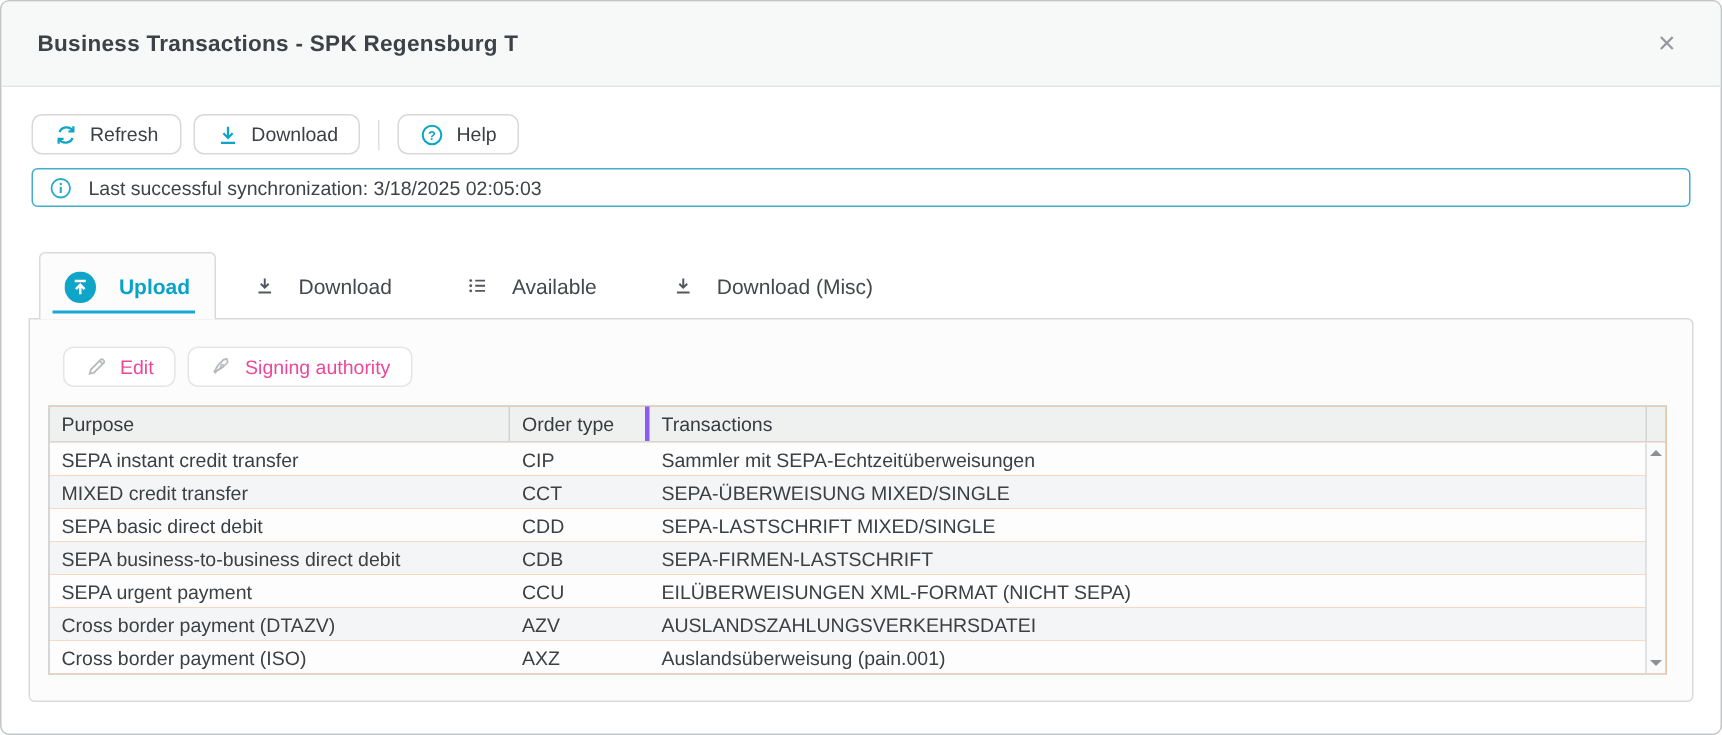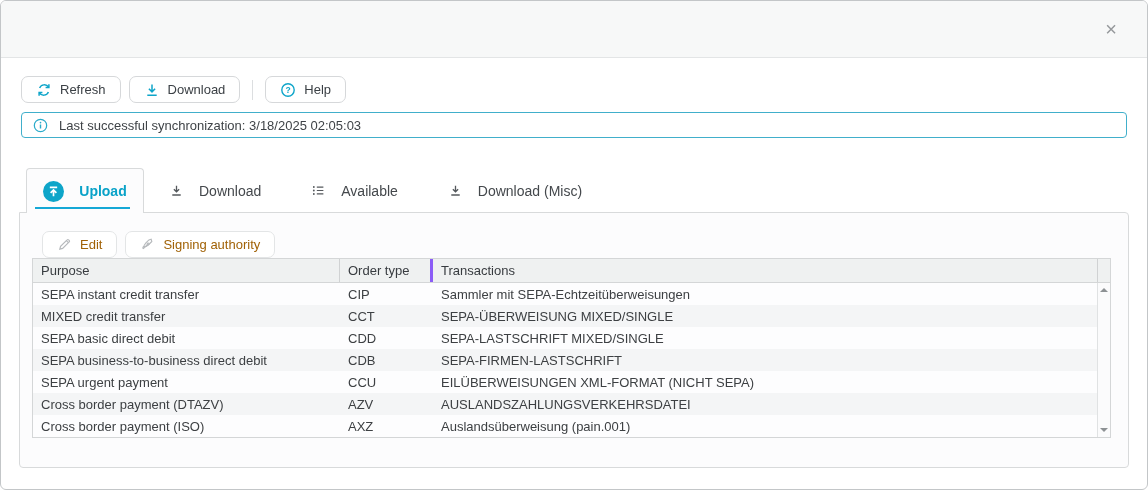--- a/index.html
+++ b/index.html
@@ -19,21 +19,21 @@
     font-size:20px;line-height:1;cursor:pointer;padding:2px 6px;
   }
   
   .toolbar{margin:18px 20px 0 20px;display:flex;align-items:center;gap:8px;}
   .btn{
     height:27px;display:inline-flex;align-items:center;gap:8px;padding:0 14px;
     background:#fff;border:1px solid #d6d8da;border-radius:7px;
     font-size:13px;color:#3b4045;cursor:pointer;font-family:inherit;text-align:right;
   }
   .btn svg{flex:0 0 auto;}
-  .btn.disabled{color:#a16207;border-color:#e3e5e6;cursor:default;}
+  .btn.disabled{color:#ec4899;border-color:#e3e5e6;cursor:default;}
   .vsep{width:1px;height:20px;background:#dcdee0;margin:0 4px;}
   
   .infobar{
     margin:9px 20px 0 20px;height:26px;border:1px solid #41afcb;border-radius:4px;
     display:flex;align-items:center;gap:11px;padding:0 11px;
     font-size:13px;color:#3f4347;background:#fff;
   }
   
   .tabwrap{margin:30px 18px 0 18px;}
   .tabstrip{display:flex;height:45px;position:relative;z-index:2;}
@@ -51,21 +51,21 @@
     position:absolute;left:8px;right:13px;bottom:4px;height:2px;background:#15a8d6;
   }
   
   .panel{
     height:256px;margin-top:-1px;background:#fcfcfd;
     border:1px solid #d8dadb;border-radius:0 4px 4px 4px;position:relative;z-index:1;
   }
   .actionrow{margin:18px 0 0 22px;display:flex;gap:8px;}
   
   .table{
-    margin:0 17px 0 12px;border:1px solid #d4d6d7;background:#f97316;position:relative;
+    margin:12px 17px 0 12px;border:1px solid #d4d6d7;background:#f97316;position:relative;
   }
   .thead{display:flex;height:24px;background:#eff1f1;border-bottom:1px solid #d4d6d7;}
   .th{
     display:flex;align-items:center;padding-left:8px;font-size:13px;color:#383c40;
   }
   .col-purpose{width:307px;border-right:1px solid #d0d2d3;}
   .col-order{width:93px;border-right:3px solid #8b5cf6;}
   .col-desc{flex:1;}
   .col-scroll{width:13px;border-left:1px solid #d0d2d3;}
   .tbody{margin-right:13px;}
@@ -87,20 +87,21 @@
   .arr-up{border-bottom:4px solid #8d9194;}
   .arr-down{border-top:4px solid #8d9194;}
   .icon{display:inline-flex;}
 </style>
 </head>
 <body>
 
 <div class="dialog">
 
   <div class="titlebar">
+    <span class="title">Business Transactions - SPK Regensburg T</span>
     <button class="close-btn">×</button>
   </div>
 
   <div class="toolbar">
     <button class="btn">
       <span class="icon">
         <svg width="16" height="16" viewBox="0 0 16 16">
           <path d="M12.6 5.2A5.1 5.1 0 0 0 3.6 6" fill="none" stroke="#0ea5c9" stroke-width="1.5"></path>
           <path d="M12.9 2.2v3.3H9.6" fill="none" stroke="#0ea5c9" stroke-width="1.5"></path>
           <path d="M3.4 10.8A5.1 5.1 0 0 0 12.4 10" fill="none" stroke="#0ea5c9" stroke-width="1.5"></path>

